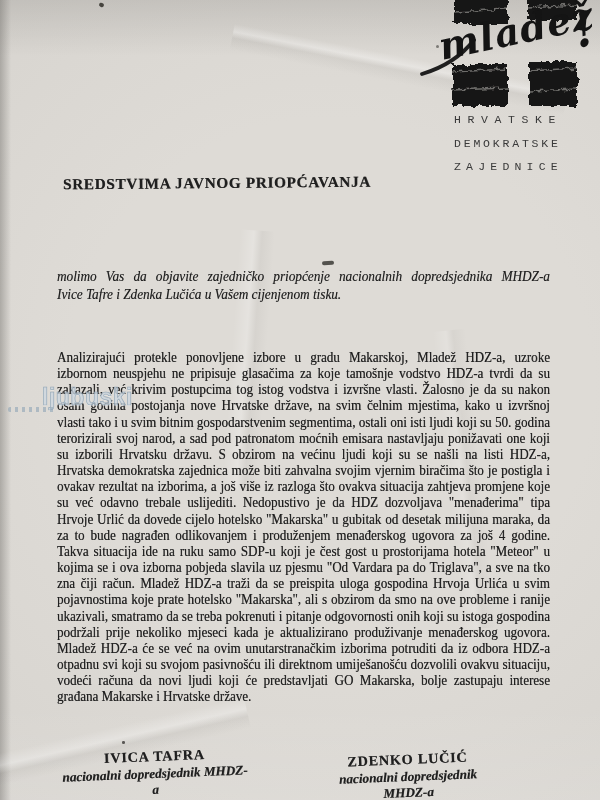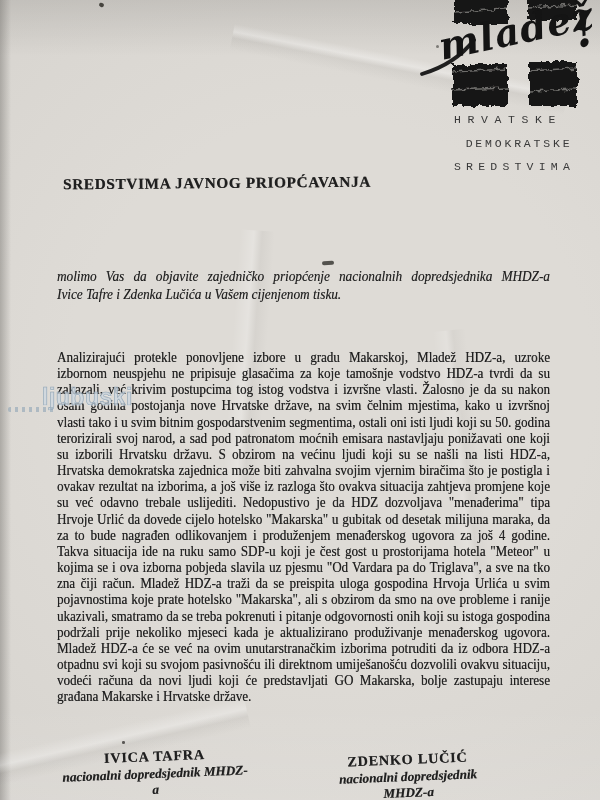--- a/index.html
+++ b/index.html
@@ -39,21 +39,21 @@
   .intro .l1{text-align:justify;text-align-last:justify;}
   .letter-body{position:absolute;left:57px;top:349px;width:552px;font-size:14.6px;
     line-height:16.15px;text-align:justify;transform:scaleX(.893);transform-origin:0 0;
     text-shadow:.3px 0 .25px rgba(25,25,25,.6);}
 
   .logo{position:absolute;left:420px;top:-8px;width:180px;height:190px;}
   .org-name{position:absolute;left:454px;top:113px;width:130px;
     font-family:Liberation Mono, monospace;color:#3a3a3a;font-size:11.5px;}
   .org-name div{height:23.5px;white-space:nowrap;}
   .org-l1{letter-spacing:6.6px;}
-  .org-l2{letter-spacing:2.8px;text-align:center;}
+  .org-l2{letter-spacing:2.8px;}
   .org-l3{letter-spacing:5.2px;}
 
   .sig{position:absolute;transform:rotate(-2.3deg);text-align:center;}
   .sig-left{left:62px;top:748px;width:186px;}
   .sig-right{left:322px;top:751px;width:172px;}
   .sig-name{font-size:14.2px;font-weight:bold;letter-spacing:.8px;
     text-shadow:.3px 0 .2px rgba(25,25,25,.6);}
   .sig-title{font-size:13.2px;font-weight:bold;font-style:italic;margin-top:1px;
     text-shadow:.3px 0 .2px rgba(25,25,25,.55);}
 
@@ -108,21 +108,21 @@
       </g>
     </g>
     <path d="M 2,82 C 22,76 40,66 54,48" fill="none" stroke="#151515" stroke-width="3.8" stroke-linecap="round" opacity="0.95"></path>
     <text x="22" y="68" transform="rotate(-12 22 68)" font-family="DejaVu Serif, serif" font-style="italic" font-weight="bold" font-size="38" fill="#141414" letter-spacing="1">mladež</text>
     <text x="158" y="56" transform="rotate(-14 158 56)" font-family="DejaVu Serif, serif" font-style="italic" font-weight="bold" font-size="46" fill="#141414">!</text>
   </svg>
 
   <div class="org-name">
     <div class="org-l1">HRVATSKE</div>
     <div class="org-l2">DEMOKRATSKE</div>
-    <div class="org-l3">SREDSTVIMA</div>
+    <div class="org-l3">ZAJEDNICE</div>
   </div>
 
 
   <div class="press-heading ink">SREDSTVIMA JAVNOG PRIOPĆAVANJA</div>
 
 
   <div class="intro ink">
     <div class="l1">molimo Vas da objavite zajedničko priopćenje nacionalnih dopredsjednika MHDZ-a</div>
     <div class="l2">Ivice Tafre i Zdenka Lučića u Vašem cijenjenom tisku.</div>
   </div>

